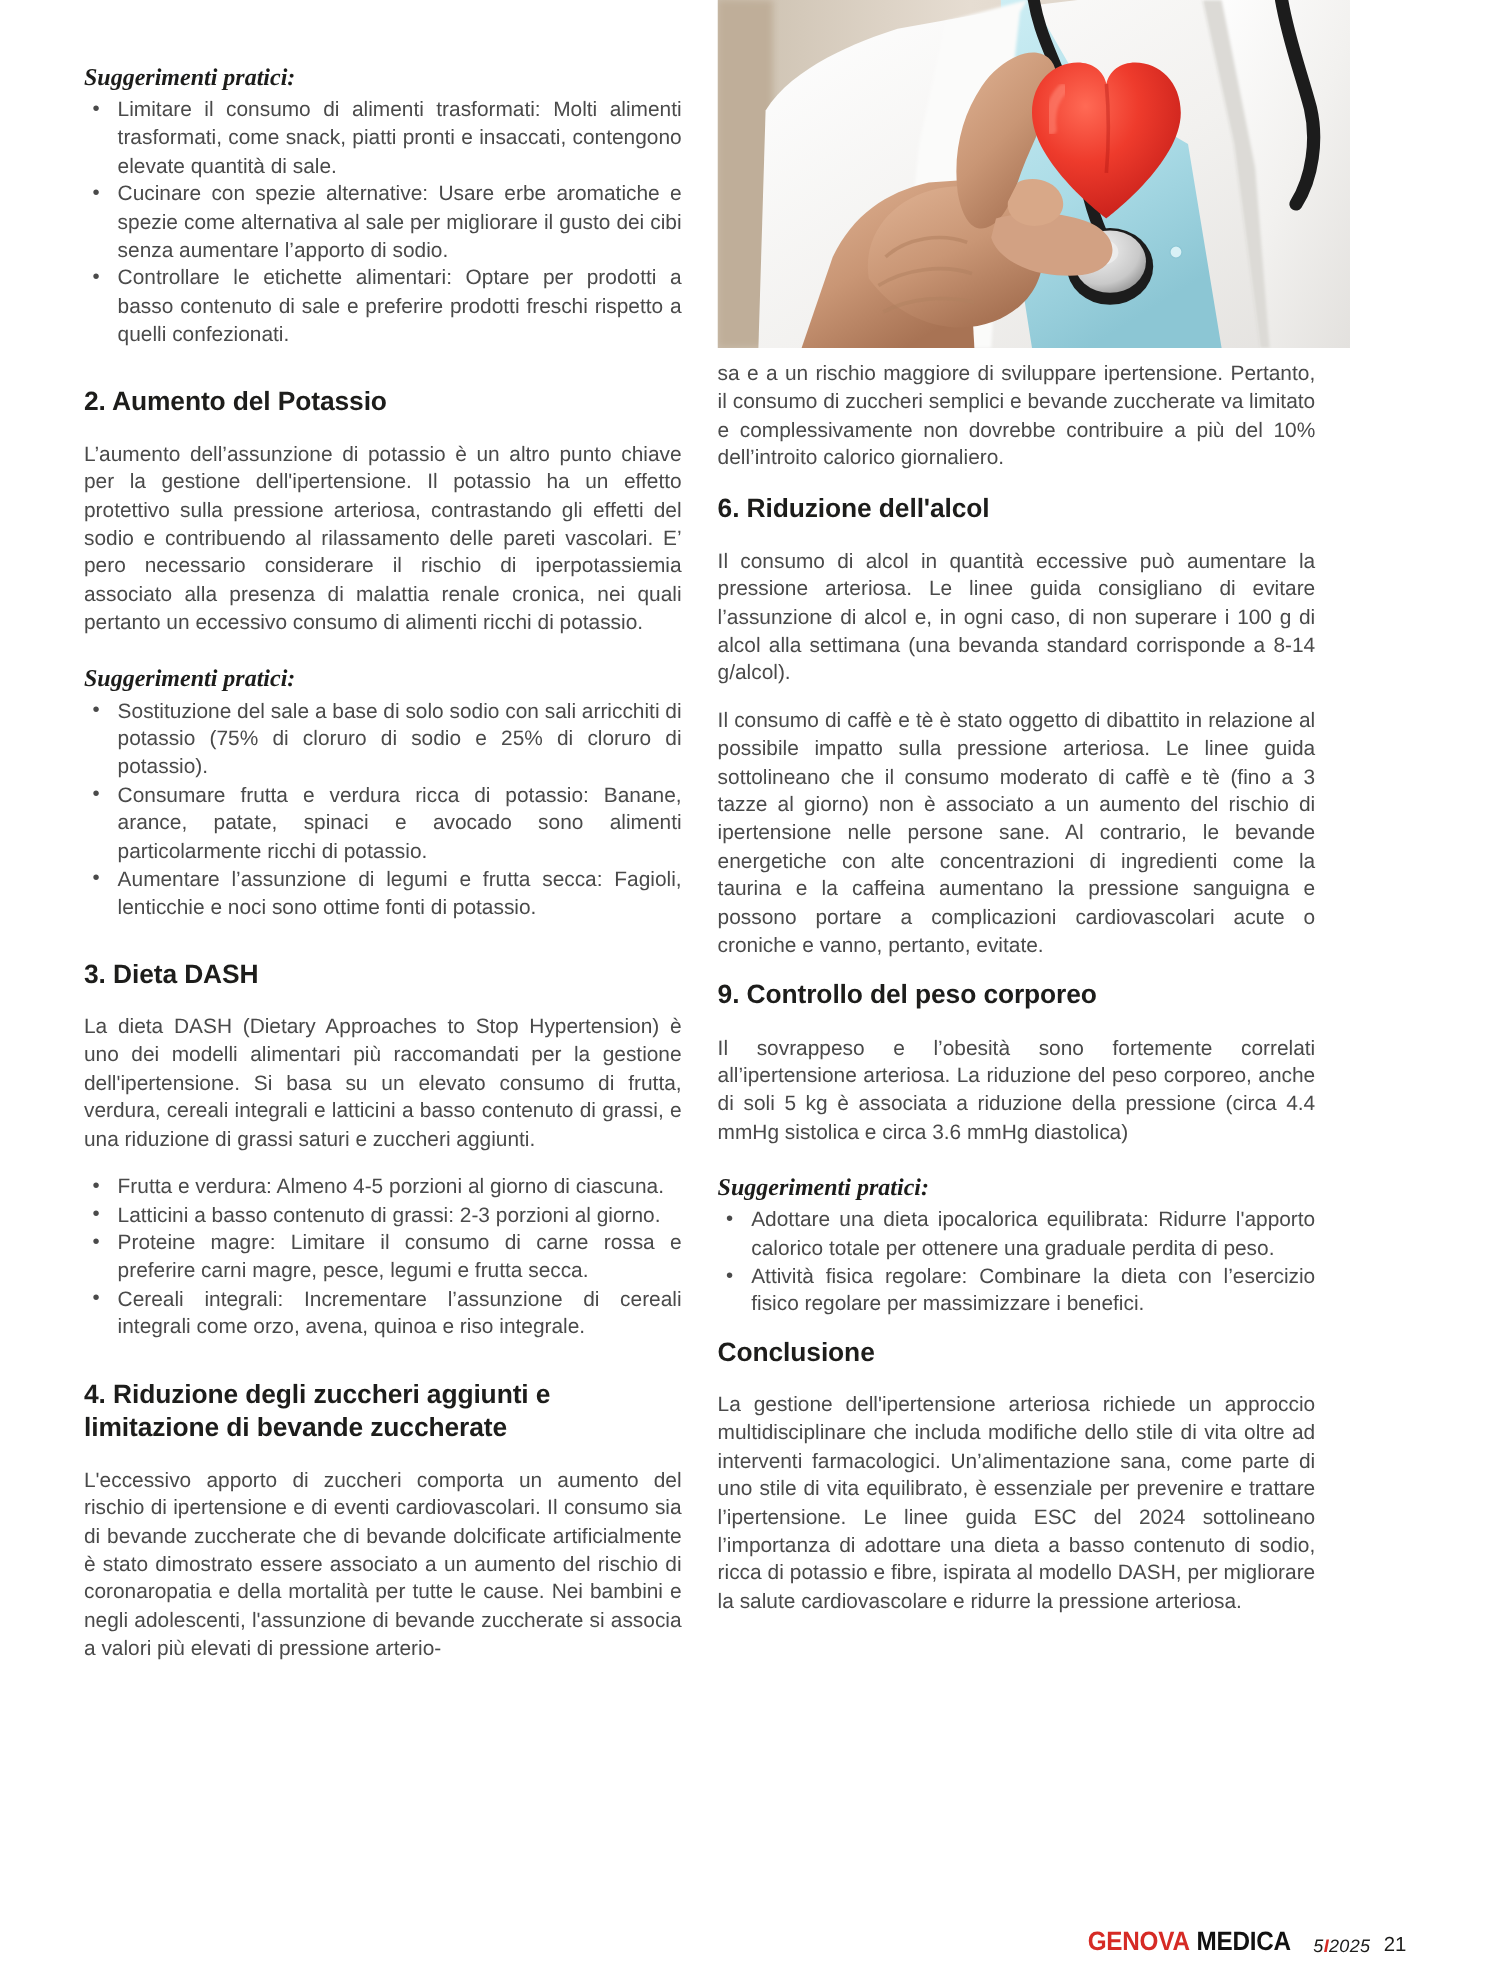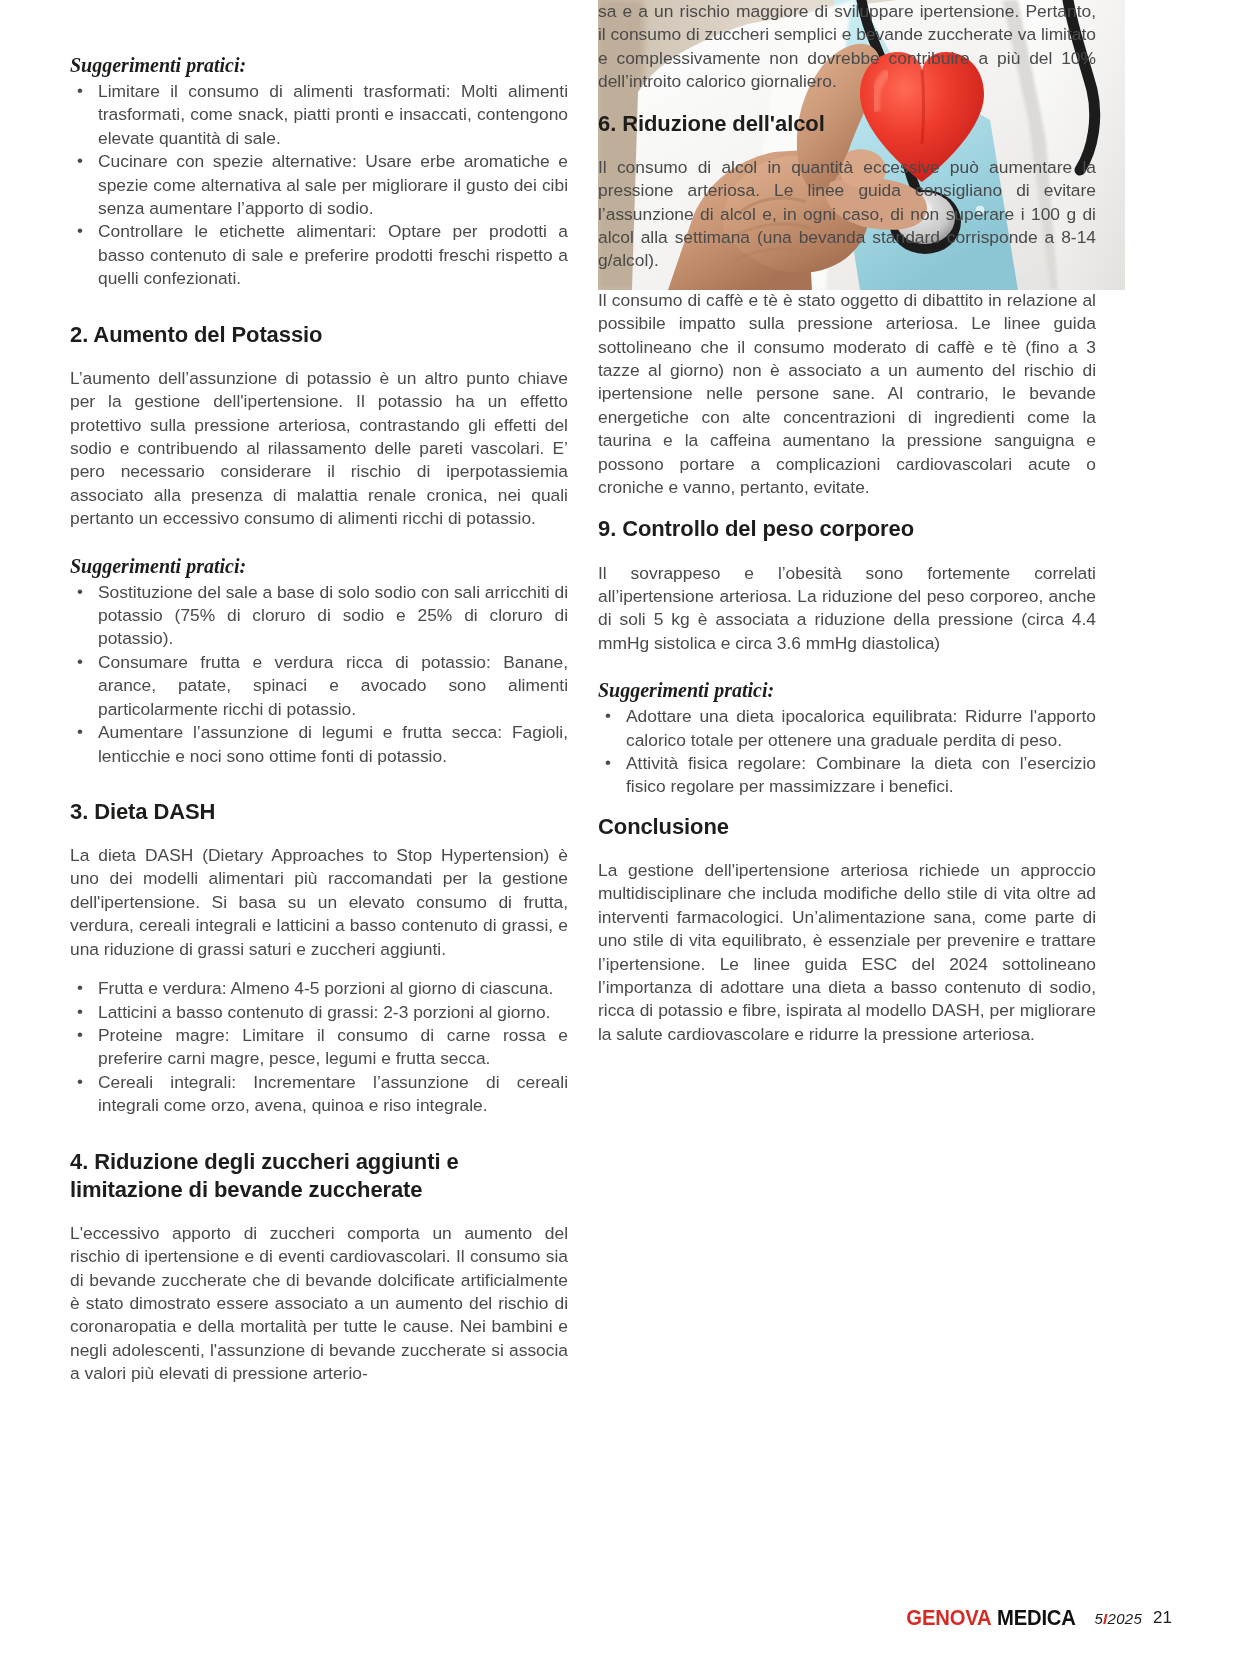--- a/index.html
+++ b/index.html
@@ -27,21 +27,21 @@
   
   .col {
     position: absolute;
     top: 0;
     width: 498px;
   }
   .col-left  { left: 70px; }
   .col-right { left: 598px; }
 
   .col-left  .flow { padding-top: 52px; }
-  .col-right .flow { }
+  .col-right .flow { padding-top: 300px; }
 
   
   .hero {
     position: absolute;
     left: 598px;
     top: 0;
     width: 527px;
     height: 290px;
     overflow: hidden;
     background: #e9e6e2;
@@ -101,21 +101,21 @@
     line-height: 1.345;
     color: #4a4a4a;
   }
 
   
   .footer {
     position: absolute;
     right: 68px;
     bottom: 22px;
     display: flex;
-    align-items: center;
+    align-items: flex-end;
     gap: 11px;
     white-space: nowrap;
   }
   .brand {
     font-size: 22px;
     font-weight: bold;
     letter-spacing: -0.2px;
     font-family: "Liberation Sans", sans-serif;
     display: inline-flex;
     align-items: baseline;

